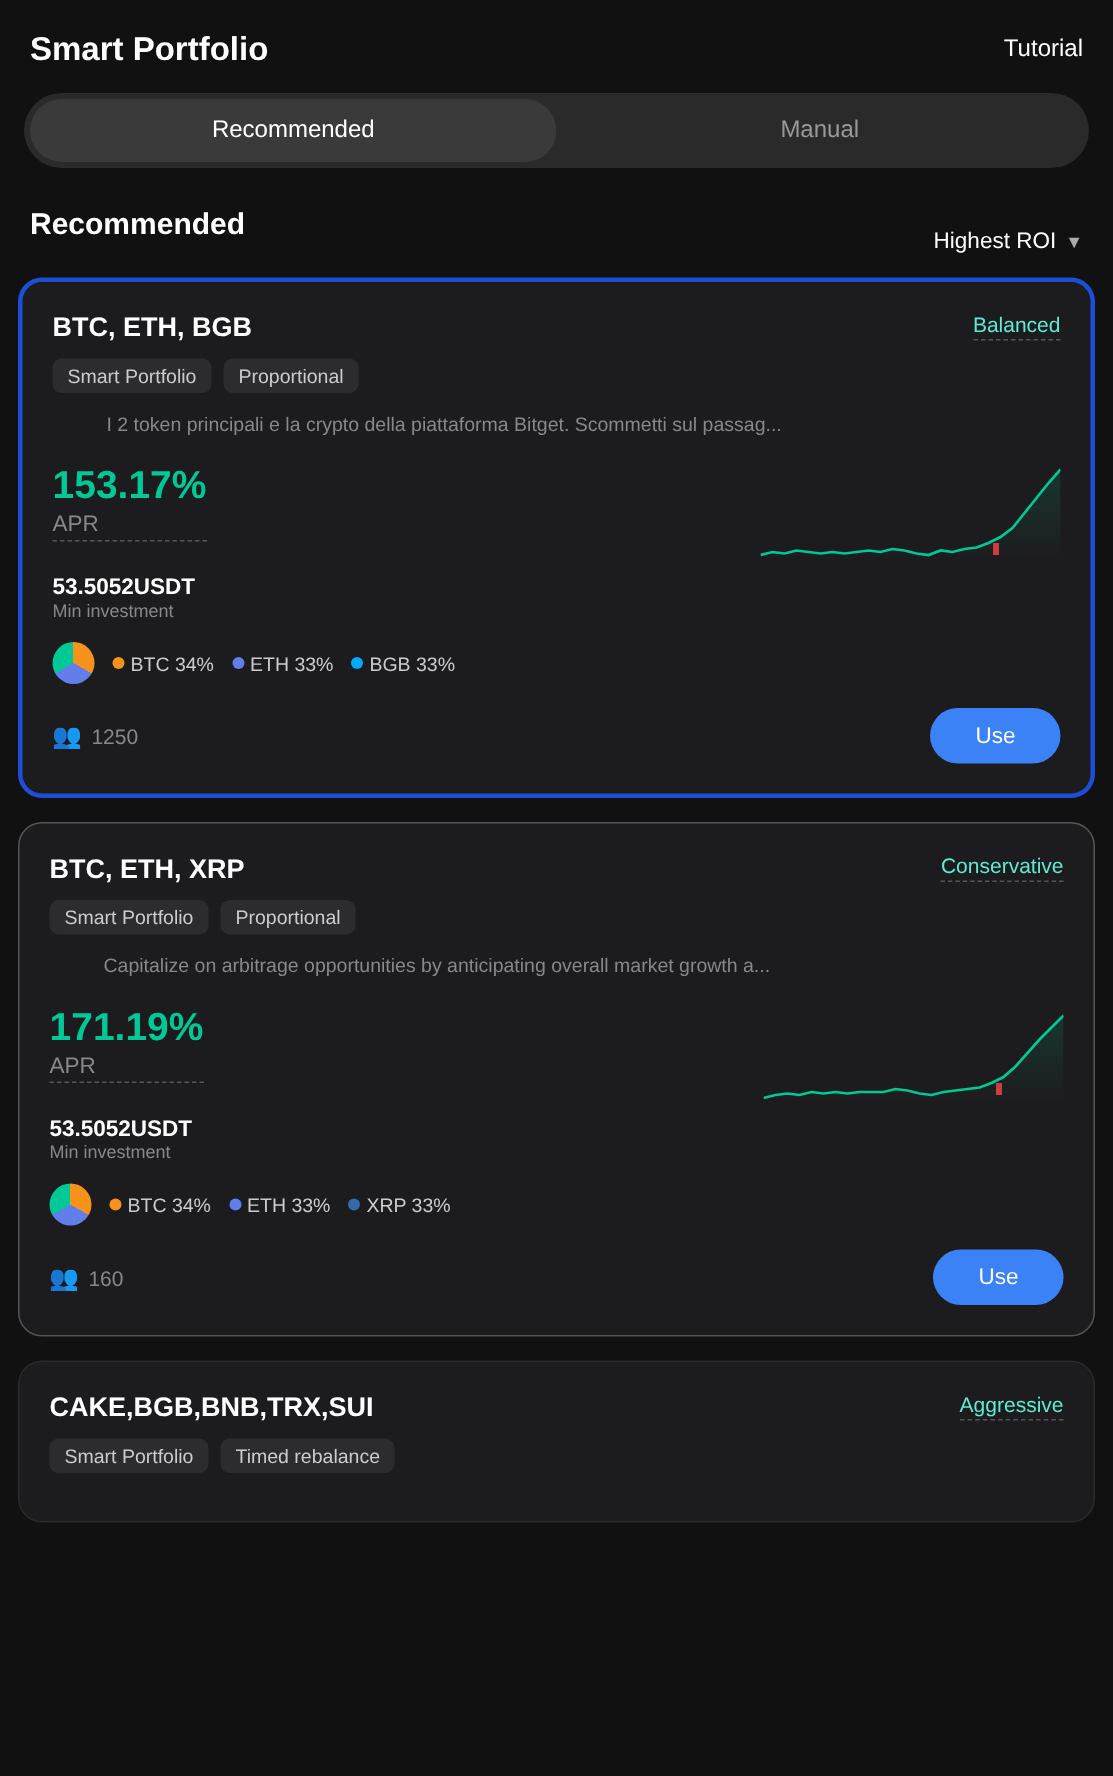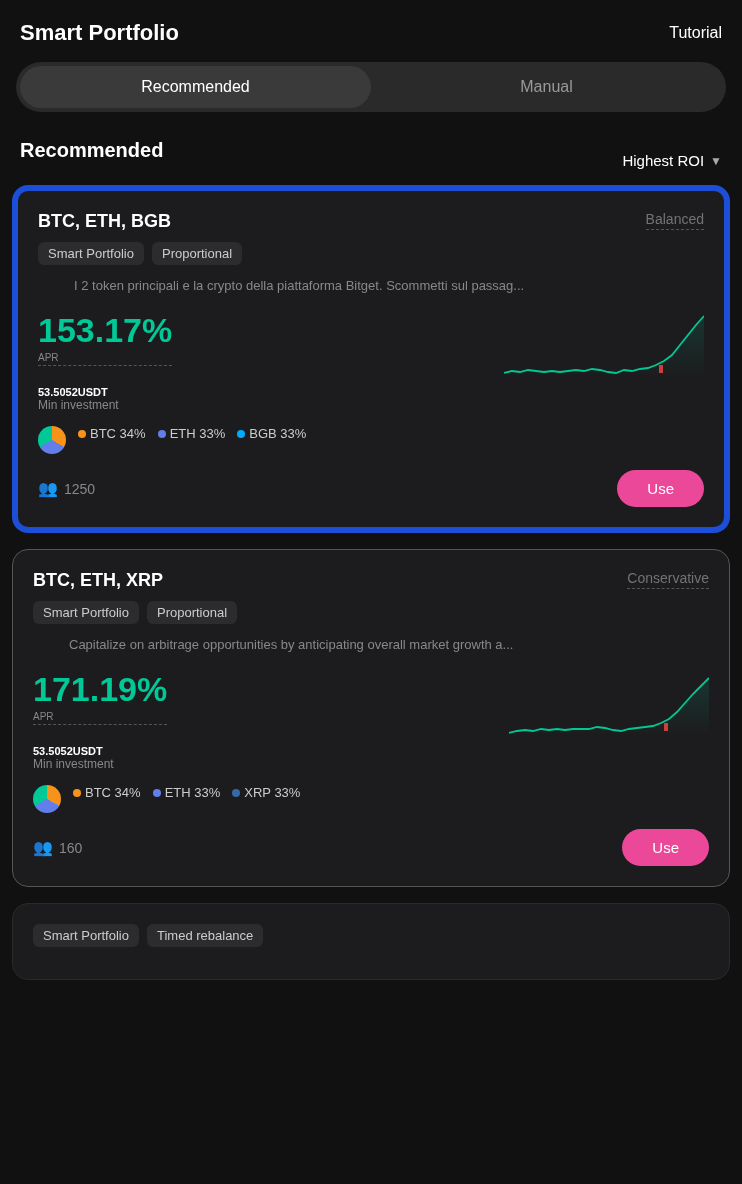--- a/index.html
+++ b/index.html
@@ -87,41 +87,41 @@
     .cards-container {
       padding: 0 12px;
       display: flex;
       flex-direction: column;
       gap: 16px;
     }
     .card {
       background: #1c1c1e;
       border-radius: 16px;
       padding: 20px;
-      border: 6px solid #1d4ed8;
+      border: 3px solid #1d4ed8;
     }
     .card.selected {
       border: 1.5px solid #555555;
     }
 
     
     .card-header {
       display: flex;
       justify-content: space-between;
       align-items: flex-start;
       margin-bottom: 10px;
     }
     .card-title {
       font-size: 18px;
       font-weight: 700;
       color: #ffffff;
     }
     .card-badge {
       font-size: 14px;
-      color: #737373;
+      color: #5eead4;
       text-align: center;
       border-bottom: 1px dashed #555555;
       padding-bottom: 2px;
     }
 
     
     .card-tags {
       display: flex;
       gap: 8px;
       margin-bottom: 12px;
@@ -147,58 +147,58 @@
     }
 
     
     .apr-row {
       display: flex;
       justify-content: space-between;
       align-items: flex-start;
       margin-bottom: 4px;
     }
     .apr-value {
-      font-size: 34px;
+      font-size: 26px;
       font-weight: 700;
       color: #00c896;
     }
     .apr-label {
-      font-size: 10px;
+      font-size: 15px;
       color: #888888;
       margin-top: 2px;
       border-bottom: 1px dashed #555555;
       padding-bottom: 2px;
       display: inline-block;
     }
 
     
     .chart-area {
       width: 200px;
       height: 65px;
     }
 
     
     .investment-section {
       margin-top: 10px;
       margin-bottom: 14px;
     }
     .investment-amount {
-      font-size: 11px;
+      font-size: 15px;
       font-weight: 600;
       color: #ffffff;
     }
     .investment-label {
       font-size: 12px;
       color: #888888;
     }
 
     
     .token-row {
       display: flex;
-      align-items: flex-start;
+      align-items: center;
       gap: 12px;
       margin-bottom: 16px;
     }
     .token-item {
       display: flex;
       align-items: center;
       gap: 4px;
       font-size: 13px;
       color: #cccccc;
     }
@@ -219,21 +219,21 @@
       display: flex;
       align-items: center;
       gap: 6px;
       color: #888888;
       font-size: 14px;
     }
     .users-icon {
       font-size: 16px;
     }
     .use-btn {
-      background: #ec4899;
+      background: #3b82f6;
       color: #ffffff;
       border: none;
       border-radius: 20px;
       padding: 10px 30px;
       font-size: 15px;
       font-weight: 500;
       cursor: pointer;
     }
 
     
@@ -397,19 +397,23 @@
     <div class="card-footer">
       <div class="users-row">
         <span class="users-icon">👥</span>
         <span>160</span>
       </div>
       <button class="use-btn">Use</button>
     </div>
   </div>
 
   <div class="card-partial">
+    <div class="card-header">
+      <span class="card-title">CAKE,BGB,BNB,TRX,SUI</span>
+      <span class="card-badge">Aggressive</span>
+    </div>
     <div class="card-tags">
       <span class="tag">Smart Portfolio</span>
       <span class="tag">Timed rebalance</span>
     </div>
   </div>
 
 </div>
 
 </body></html>

